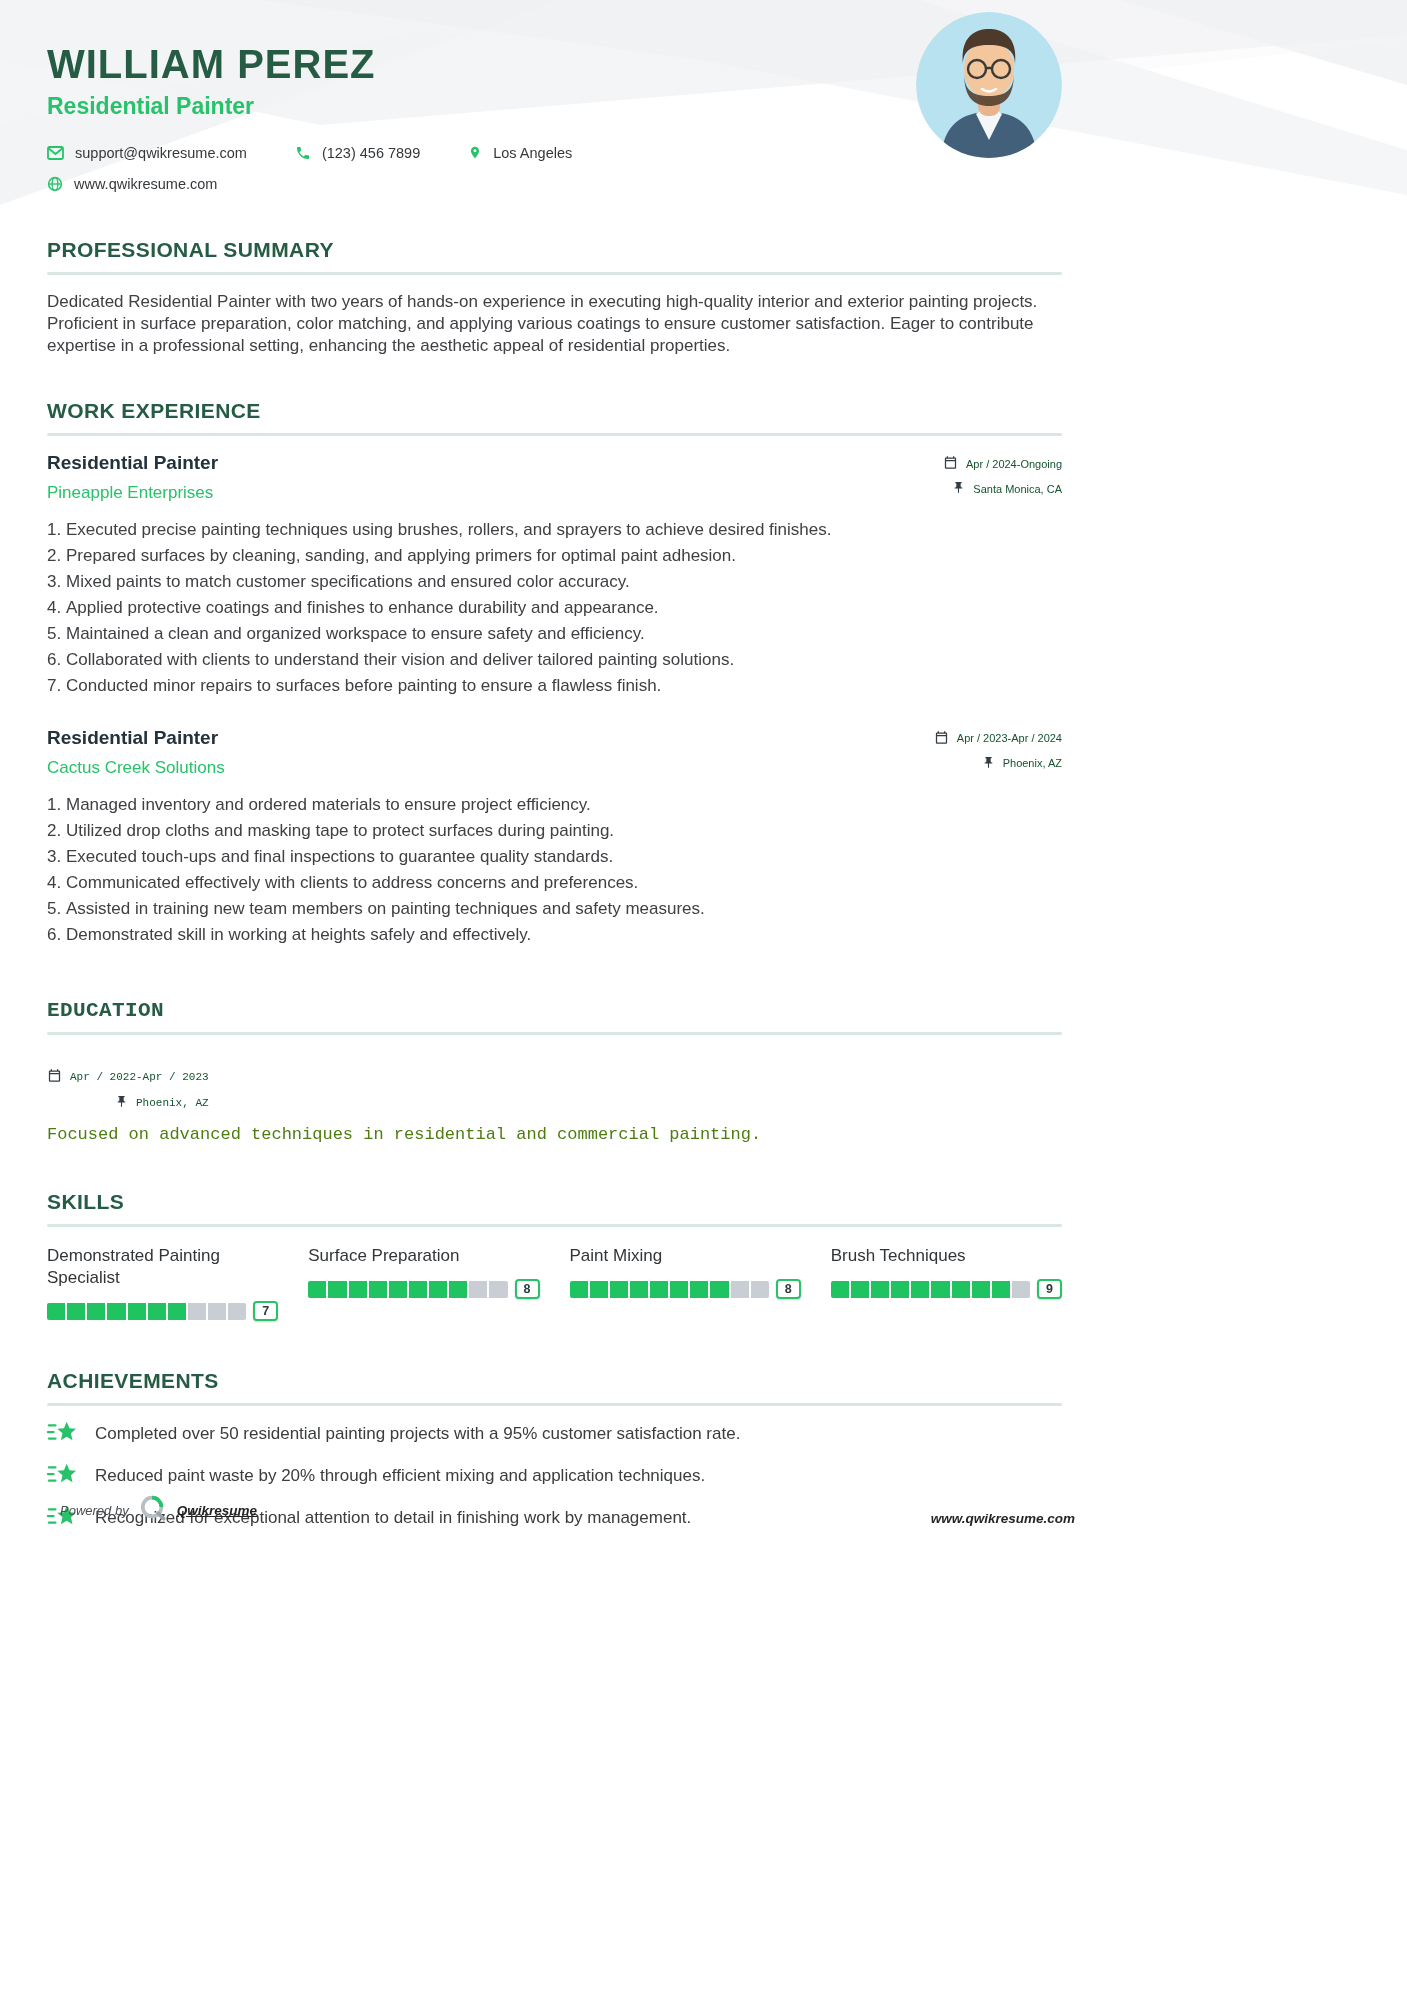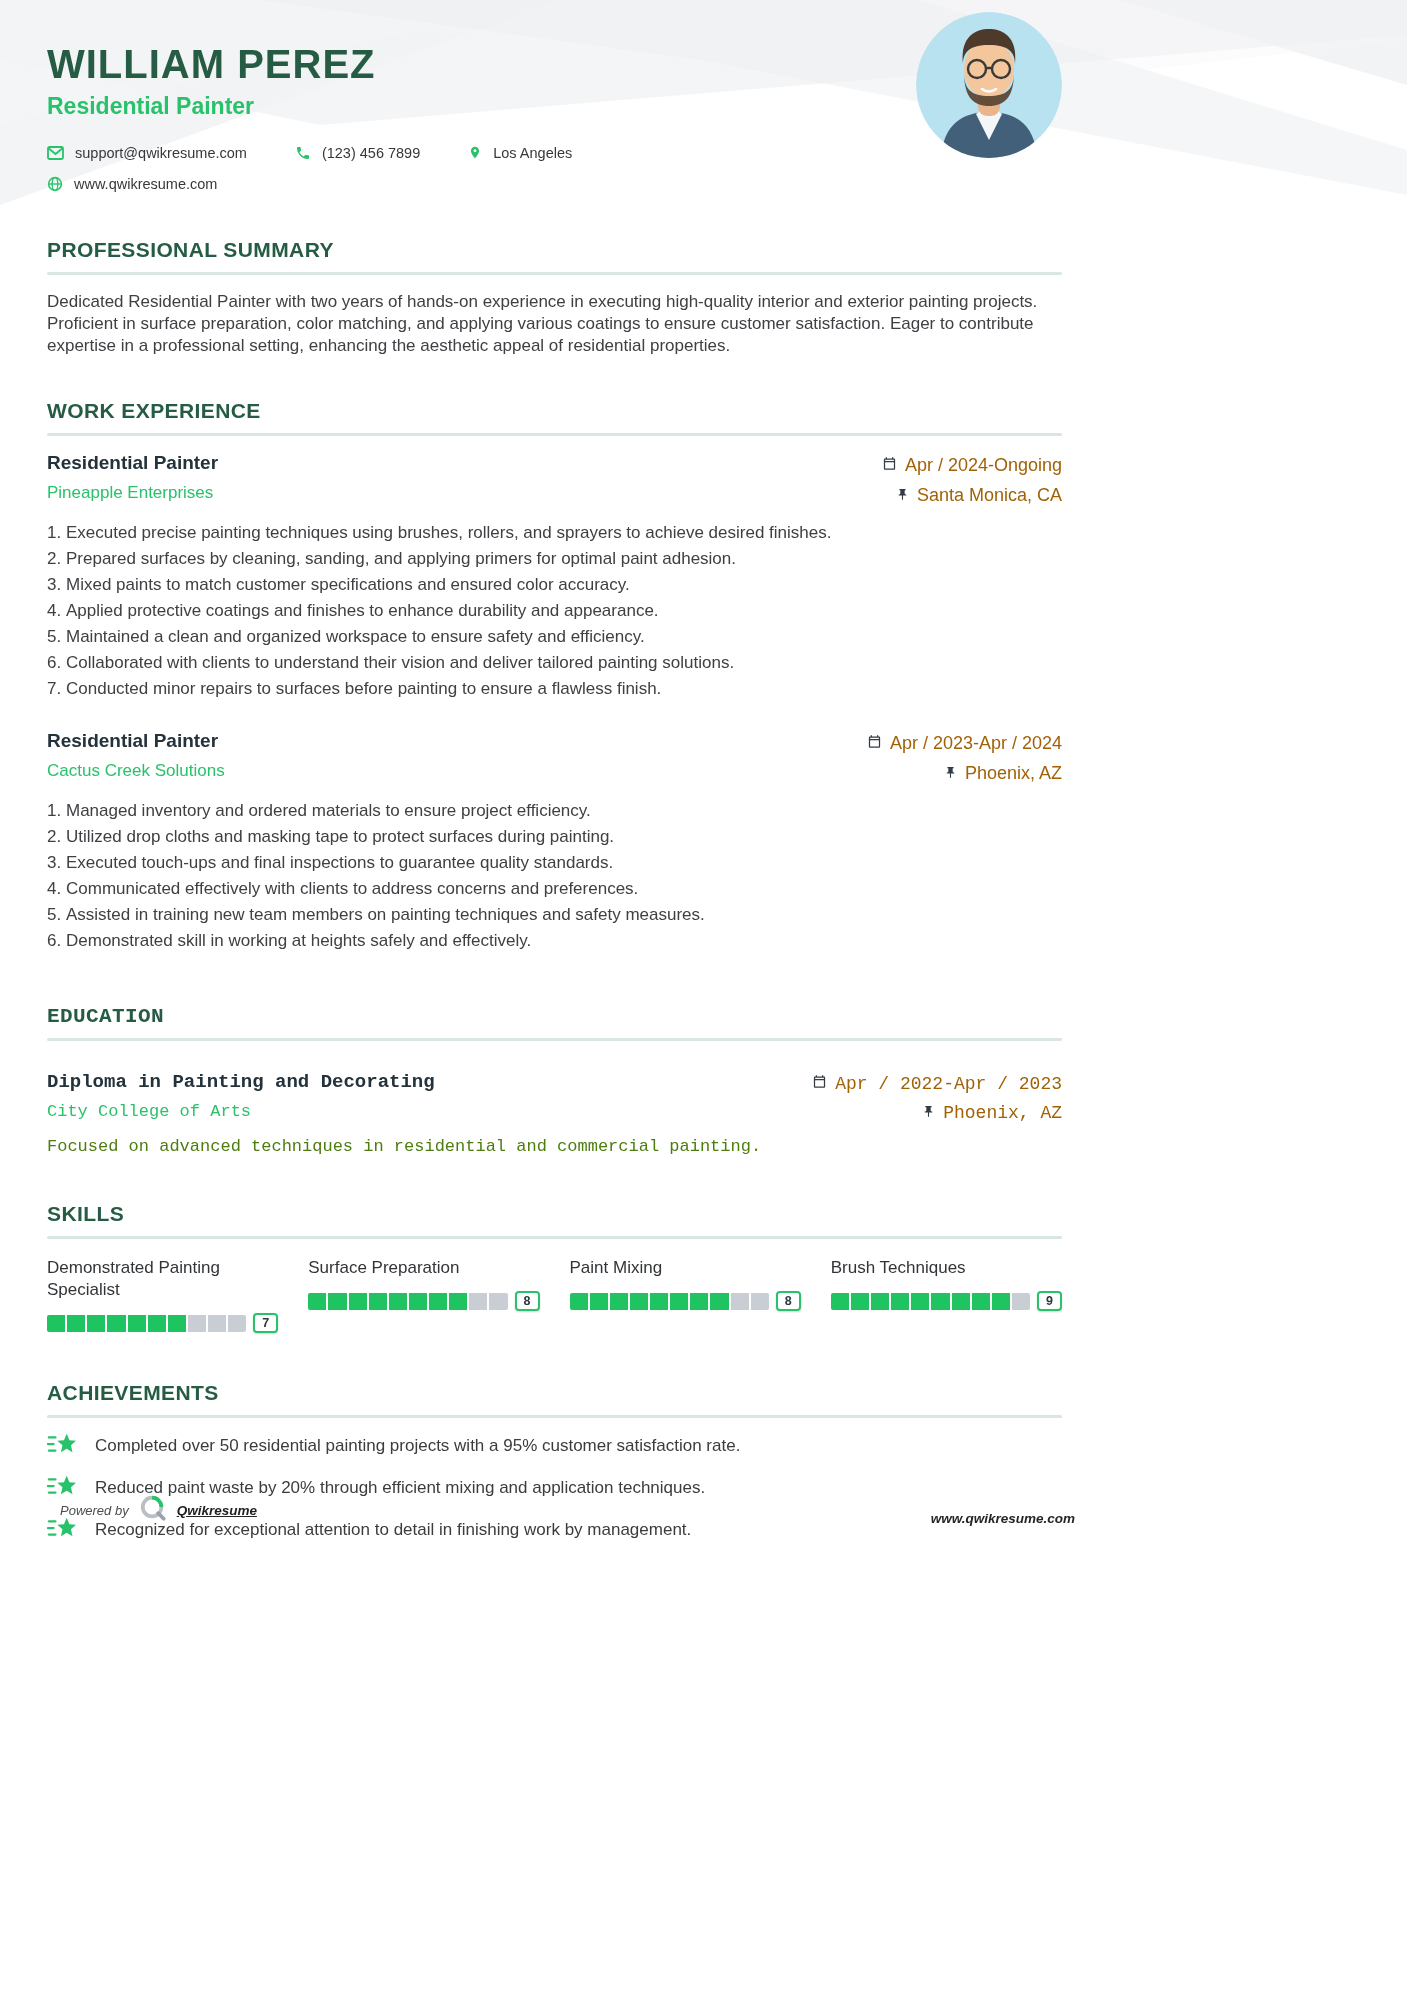--- a/index.html
+++ b/index.html
@@ -33,21 +33,21 @@
   .divider { height:3px; background:#d9e7e0; border-radius:2px; margin-top:10px; }
 
   .summary-text { margin-top:16px; font-size:17px; line-height:1.3; color:#3e4043; }
 
   .job { margin-top:30px; }
   .job:first-child { margin-top:16px; }
   .entry-head { display:flex; justify-content:space-between; align-items:flex-start; }
   .entry-title { font-size:19px; font-weight:700; color:#24323b; }
   .entry-company { margin-top:9px; font-size:17px; font-weight:500; color:var(--accent); }
   .entry-right { display:flex; flex-direction:column; align-items:flex-end; gap:9px; padding-top:3px; }
-  .meta-row { display:flex; align-items:center; gap:8px; font-size:18px; font-weight:500; color:#a16207; }
+  .meta-row { display:flex; align-items:center; gap:8px; font-size:11px; font-weight:500; color:#14532d; }
   ol.bullet-list { margin-top:16px; padding-left:19px; list-style:decimal outside; }
   ol.bullet-list li { font-size:17px; line-height:21.5px; margin-bottom:4.5px; color:#3e4043; }
 
   .edu-desc { margin-top:14px; font-size:17px; color:#4d7c0f; }
 
   .skills-grid { display:grid; grid-template-columns:repeat(4,1fr); column-gap:30px; margin-top:18px; align-items:start; }
   .skill-name { font-size:17px; font-weight:500; color:#323538; line-height:1.3; }
   .skill-bar-row { display:flex; align-items:center; gap:7px; margin-top:12px; }
   .skill-bar { flex:1; height:17px; display:flex; gap:2px; }
   .seg { flex:1; background:var(--bar-gray); }
@@ -228,24 +228,20 @@
             </ol>
     </div>
   </div>
     </section>
 
     <section class="sec-education">
       <h2 class="sec-heading">EDUCATION</h2>
       <div class="divider"></div>
       <div class="job">
         <div class="entry-head">
-          <div class="entry-left">
-            <div class="entry-title">Diploma in Painting and Decorating</div>
-            <div class="entry-company">City College of Arts</div>
-          </div>
           <div class="entry-right">
             <div class="meta-row">
               <span>
                 <svg width="15" height="15" viewBox="0 0 24 24">
                     <path d="M19 4h-1V2h-2v2H8V2H6v2H5c-1.11 0-2 .9-2 2v14c0 1.1.89 2 2 2h14c1.1 0 2-.9 2-2V6c0-1.1-.9-2-2-2zm0 16H5V10h14v10zM5 8V6h14v2H5z" fill="#333c44"></path>
                   </svg>
               </span>
               <span>Apr / 2022-Apr / 2023</span>
             </div>
             <div class="meta-row">

